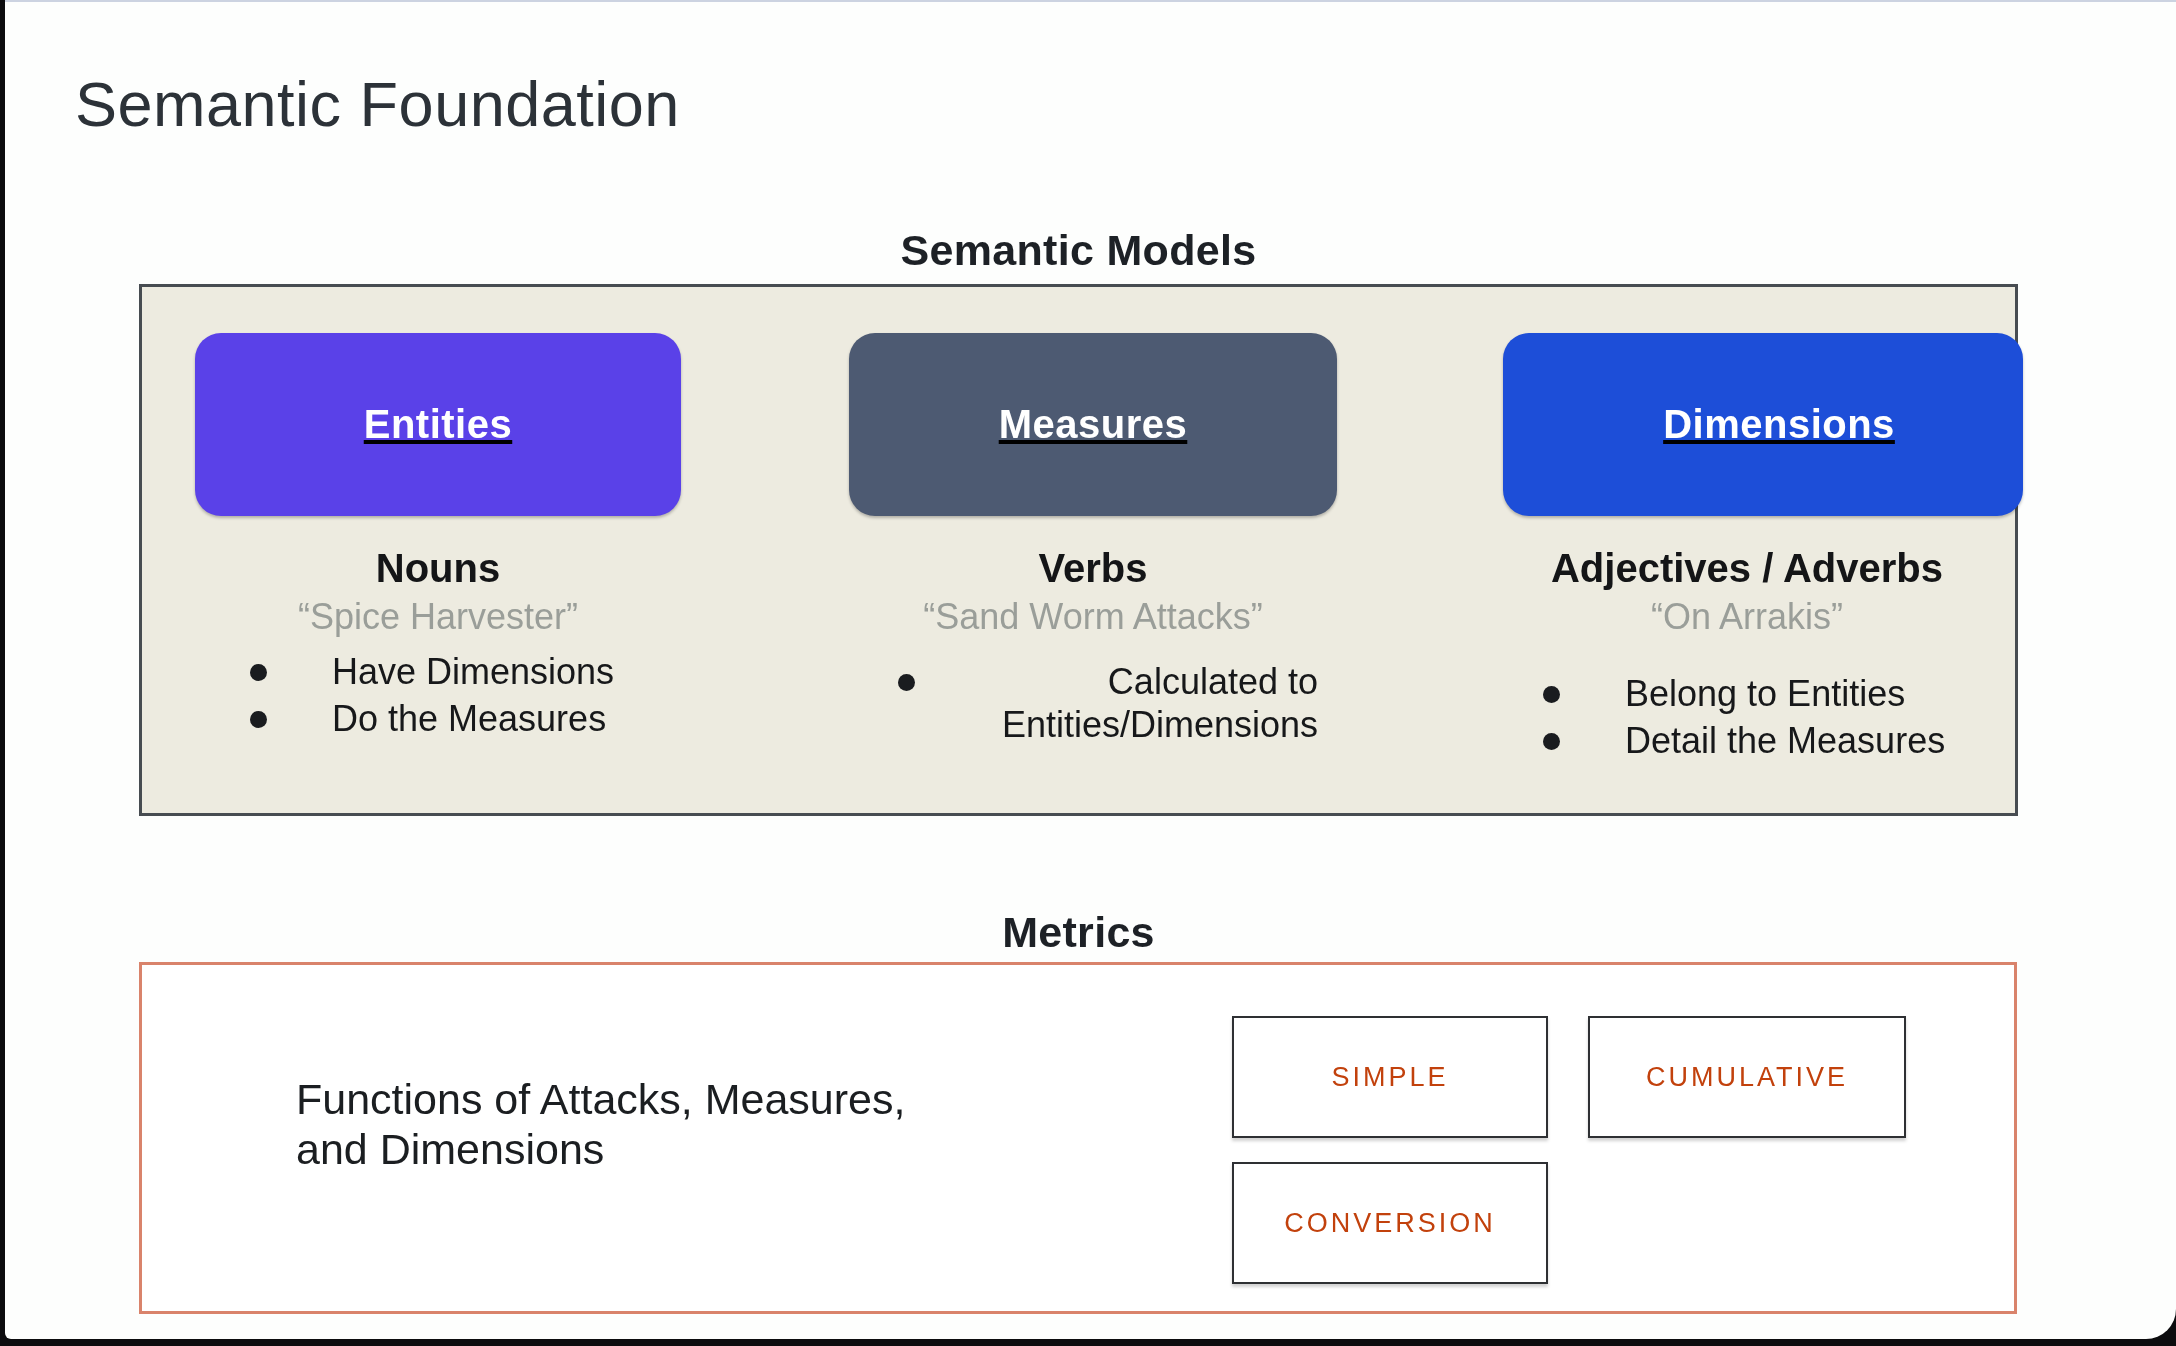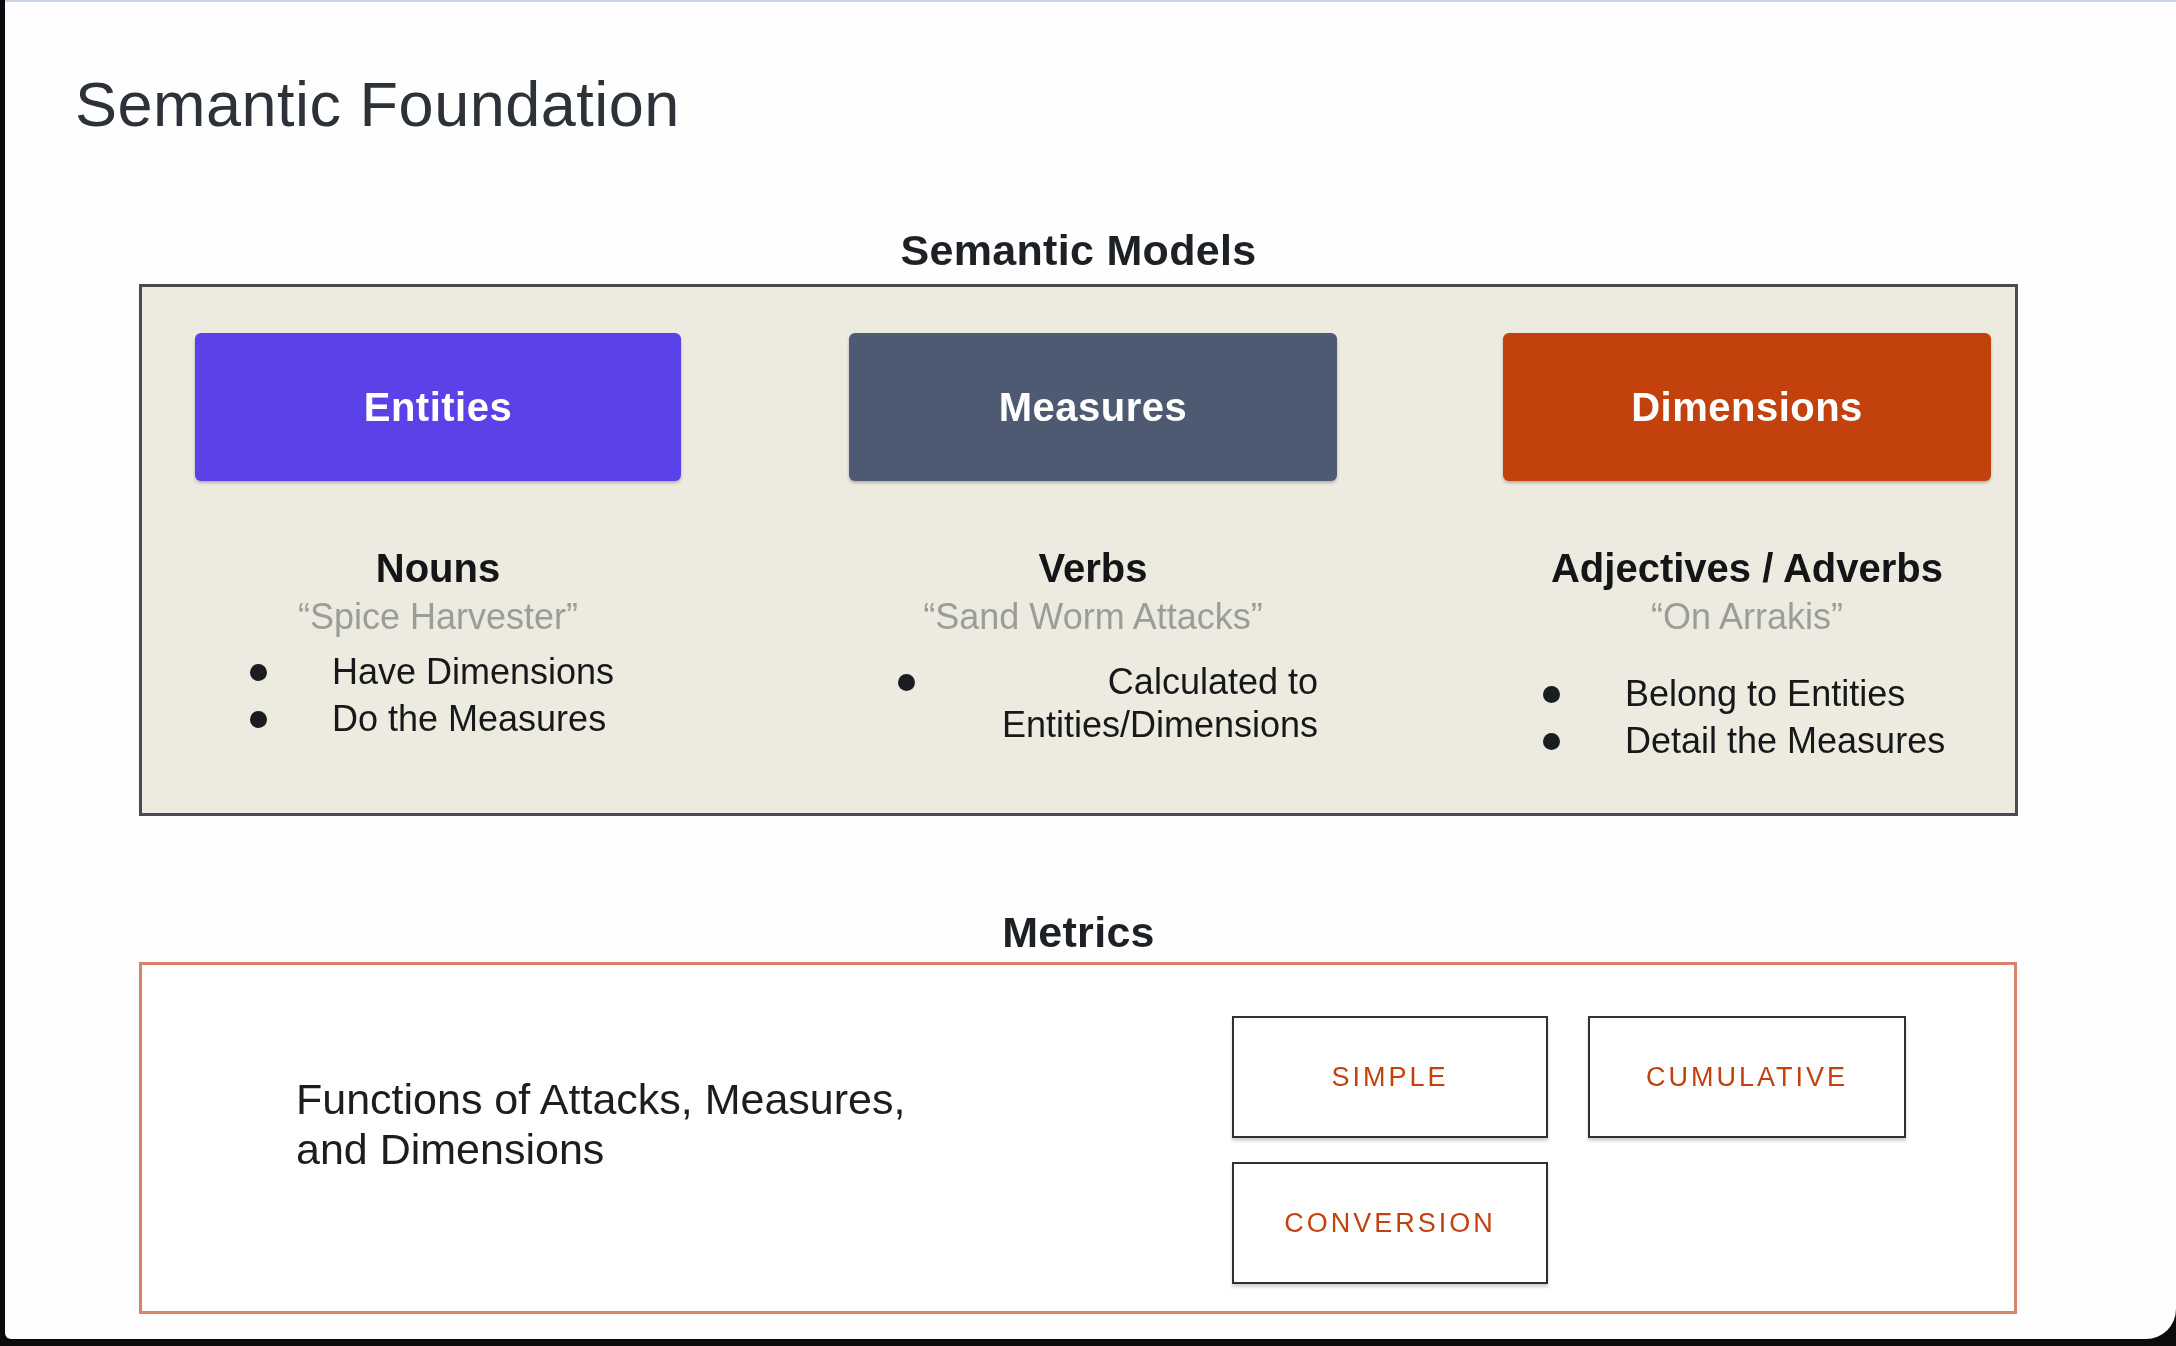--- a/index.html
+++ b/index.html
@@ -35,24 +35,25 @@
     left:139px;top:284px;width:1879px;height:532px;
     border:3px solid #474c51;box-sizing:border-box;
   }
 
   .col{position:absolute;top:284px;height:532px;}
   .col-1{left:195px;width:486px;}
   .col-2{left:849px;width:488px;}
   .col-3{left:1503px;width:488px;}
 
   .pill{
-    position:absolute;left:0;top:49px;width:100%;height:148px;
-    border-radius:6px;
+    position:absolute;left:0;top:49px;width:100%;height:183px;
+    border-radius:26px;
     display:flex;align-items:center;justify-content:center;
     box-shadow:0 2px 3px rgba(0,0,0,.25);
+    text-decoration:underline;
   }
   .pill-label{color:#ffffff;font-size:40px;font-weight:700;letter-spacing:.5px;}
 
   .subtitle{
     position:absolute;left:-40px;right:-40px;top:262px;text-align:center;
     font-size:40px;font-weight:700;color:#141517;
   }
   .quote{
     position:absolute;left:-40px;right:-40px;top:312px;text-align:center;
     font-size:36px;font-weight:400;color:#9a9e99;
@@ -120,21 +121,21 @@
     <span class="pill-label">Measures</span>
   </div>
   <div class="subtitle">Verbs</div>
   <div class="quote">“Sand Worm Attacks”</div>
   <ul class="bullets">
     <li>Calculated to Entities/Dimensions</li>
   </ul>
 </div>
 
 <div class="col col-3">
-  <div class="pill" style="background: #c2410c;">
+  <div class="pill" style="background: #1d4ed8; padding-left: 32px;">
     <span class="pill-label">Dimensions</span>
   </div>
   <div class="subtitle">Adjectives / Adverbs</div>
   <div class="quote">“On Arrakis”</div>
   <ul class="bullets">
     <li>Belong to Entities</li>
     <li>Detail the Measures</li>
   </ul>
 </div>
 

